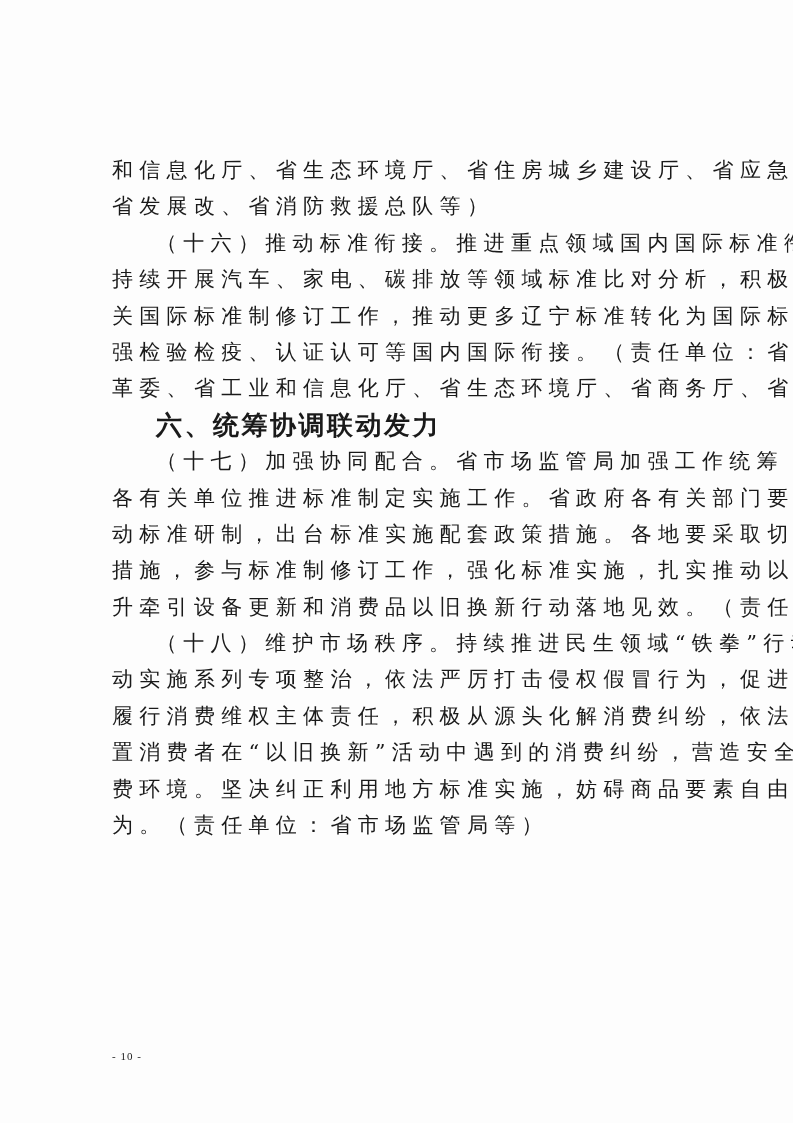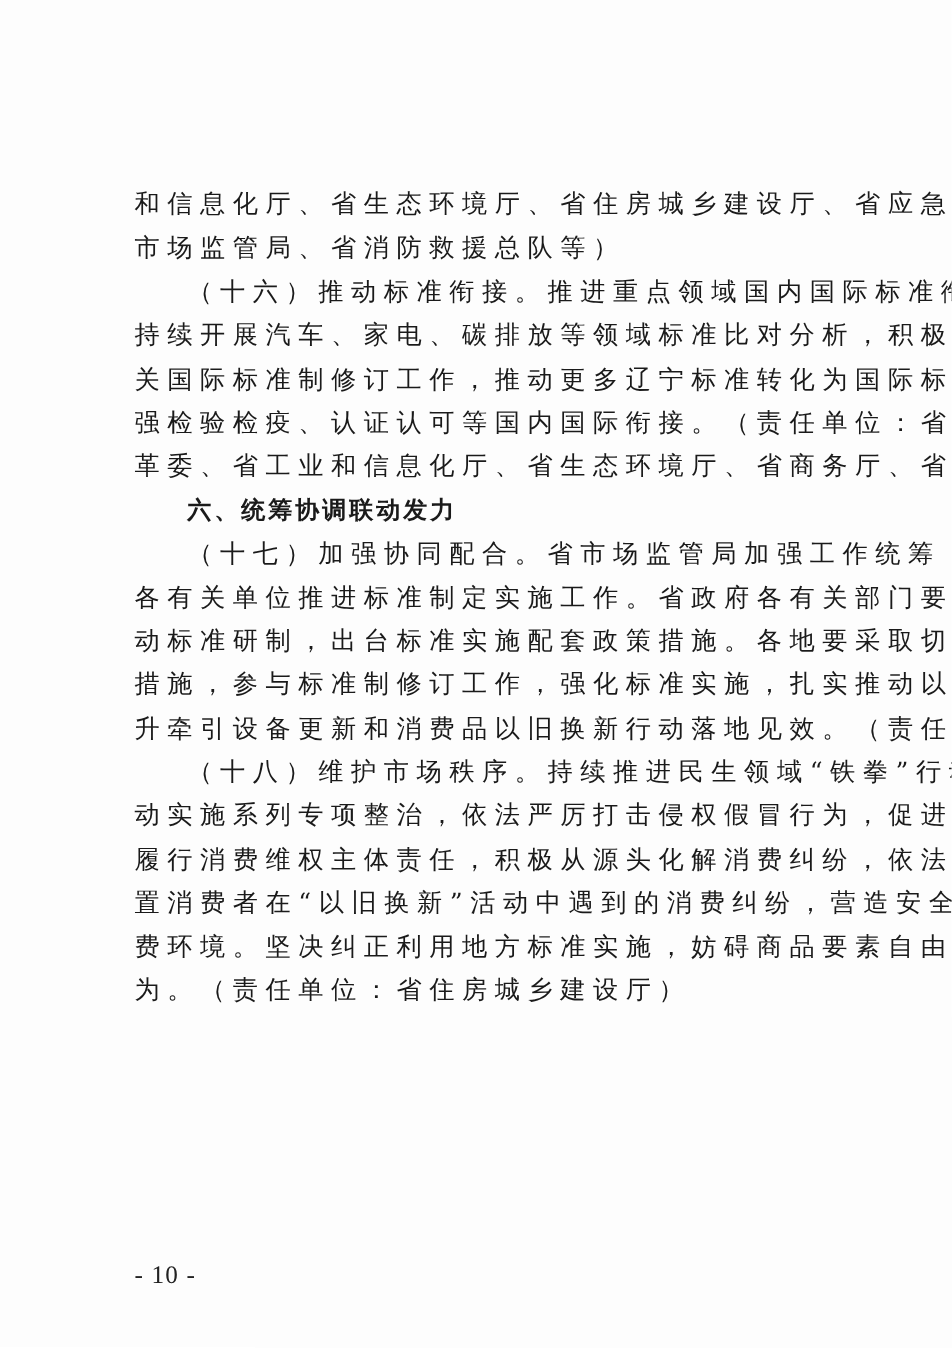--- a/index.html
+++ b/index.html
@@ -36,51 +36,51 @@
     white-space: nowrap;
     overflow: visible;
   }
   .indent {
     padding-left: 44px;
   }
   .heading {
     font-family: "DejaVu Sans", "Liberation Sans", sans-serif;
     font-weight: bold;
     letter-spacing: 2.5px;
-    font-size: 20px;
+    font-size: 26px;
   }
   .page-number {
     position: absolute;
     left: 112px;
     top: 1050px;
     font-family: "Liberation Serif", "DejaVu Serif", serif;
-    font-size: 21px;
+    font-size: 11px;
     color: #222;
     letter-spacing: 1px;
   }
 </style>
 </head>
 <body>
 
 <div class="page">
   <div class="content">
     <div class="line">和信息化厅、省生态环境厅、省住房城乡建设厅、省应急厅、省</div>
-    <div class="line">市场监管局、省消防救援总队等）</div>
+    <div class="line">省发展改、省消防救援总队等）</div>
     <div class="line indent">（十六）推动标准衔接。推进重点领域国内国际标准衔接，</div>
     <div class="line">持续开展汽车、家电、碳排放等领域标准比对分析，积极参与相</div>
     <div class="line">关国际标准制修订工作，推动更多辽宁标准转化为国际标准。加</div>
     <div class="line">强检验检疫、认证认可等国内国际衔接。（责任单位：省发展改</div>
     <div class="line">革委、省工业和信息化厅、省生态环境厅、省商务厅、省市场监</div>
     <div class="line indent heading">六、统筹协调联动发力</div>
     <div class="line indent">（十七）加强协同配合。省市场监管局加强工作统筹，督促</div>
     <div class="line">各有关单位推进标准制定实施工作。省政府各有关部门要加快推</div>
     <div class="line">动标准研制，出台标准实施配套政策措施。各地要采取切实有效</div>
     <div class="line">措施，参与标准制修订工作，强化标准实施，扎实推动以标准提</div>
     <div class="line">升牵引设备更新和消费品以旧换新行动落地见效。（责任单位：</div>
     <div class="line indent">（十八）维护市场秩序。持续推进民生领域“铁拳”行动，联</div>
     <div class="line">动实施系列专项整治，依法严厉打击侵权假冒行为，促进经营者</div>
     <div class="line">履行消费维权主体责任，积极从源头化解消费纠纷，依法及时处</div>
     <div class="line">置消费者在“以旧换新”活动中遇到的消费纠纷，营造安全放心消</div>
     <div class="line">费环境。坚决纠正利用地方标准实施，妨碍商品要素自由流通行</div>
-    <div class="line">为。（责任单位：省住房城乡建设厅）</div>
+    <div class="line">为。（责任单位：省市场监管局等）</div>
   </div>
   <div class="page-number">- 10 -</div>
 </div>
 
 </body></html>

